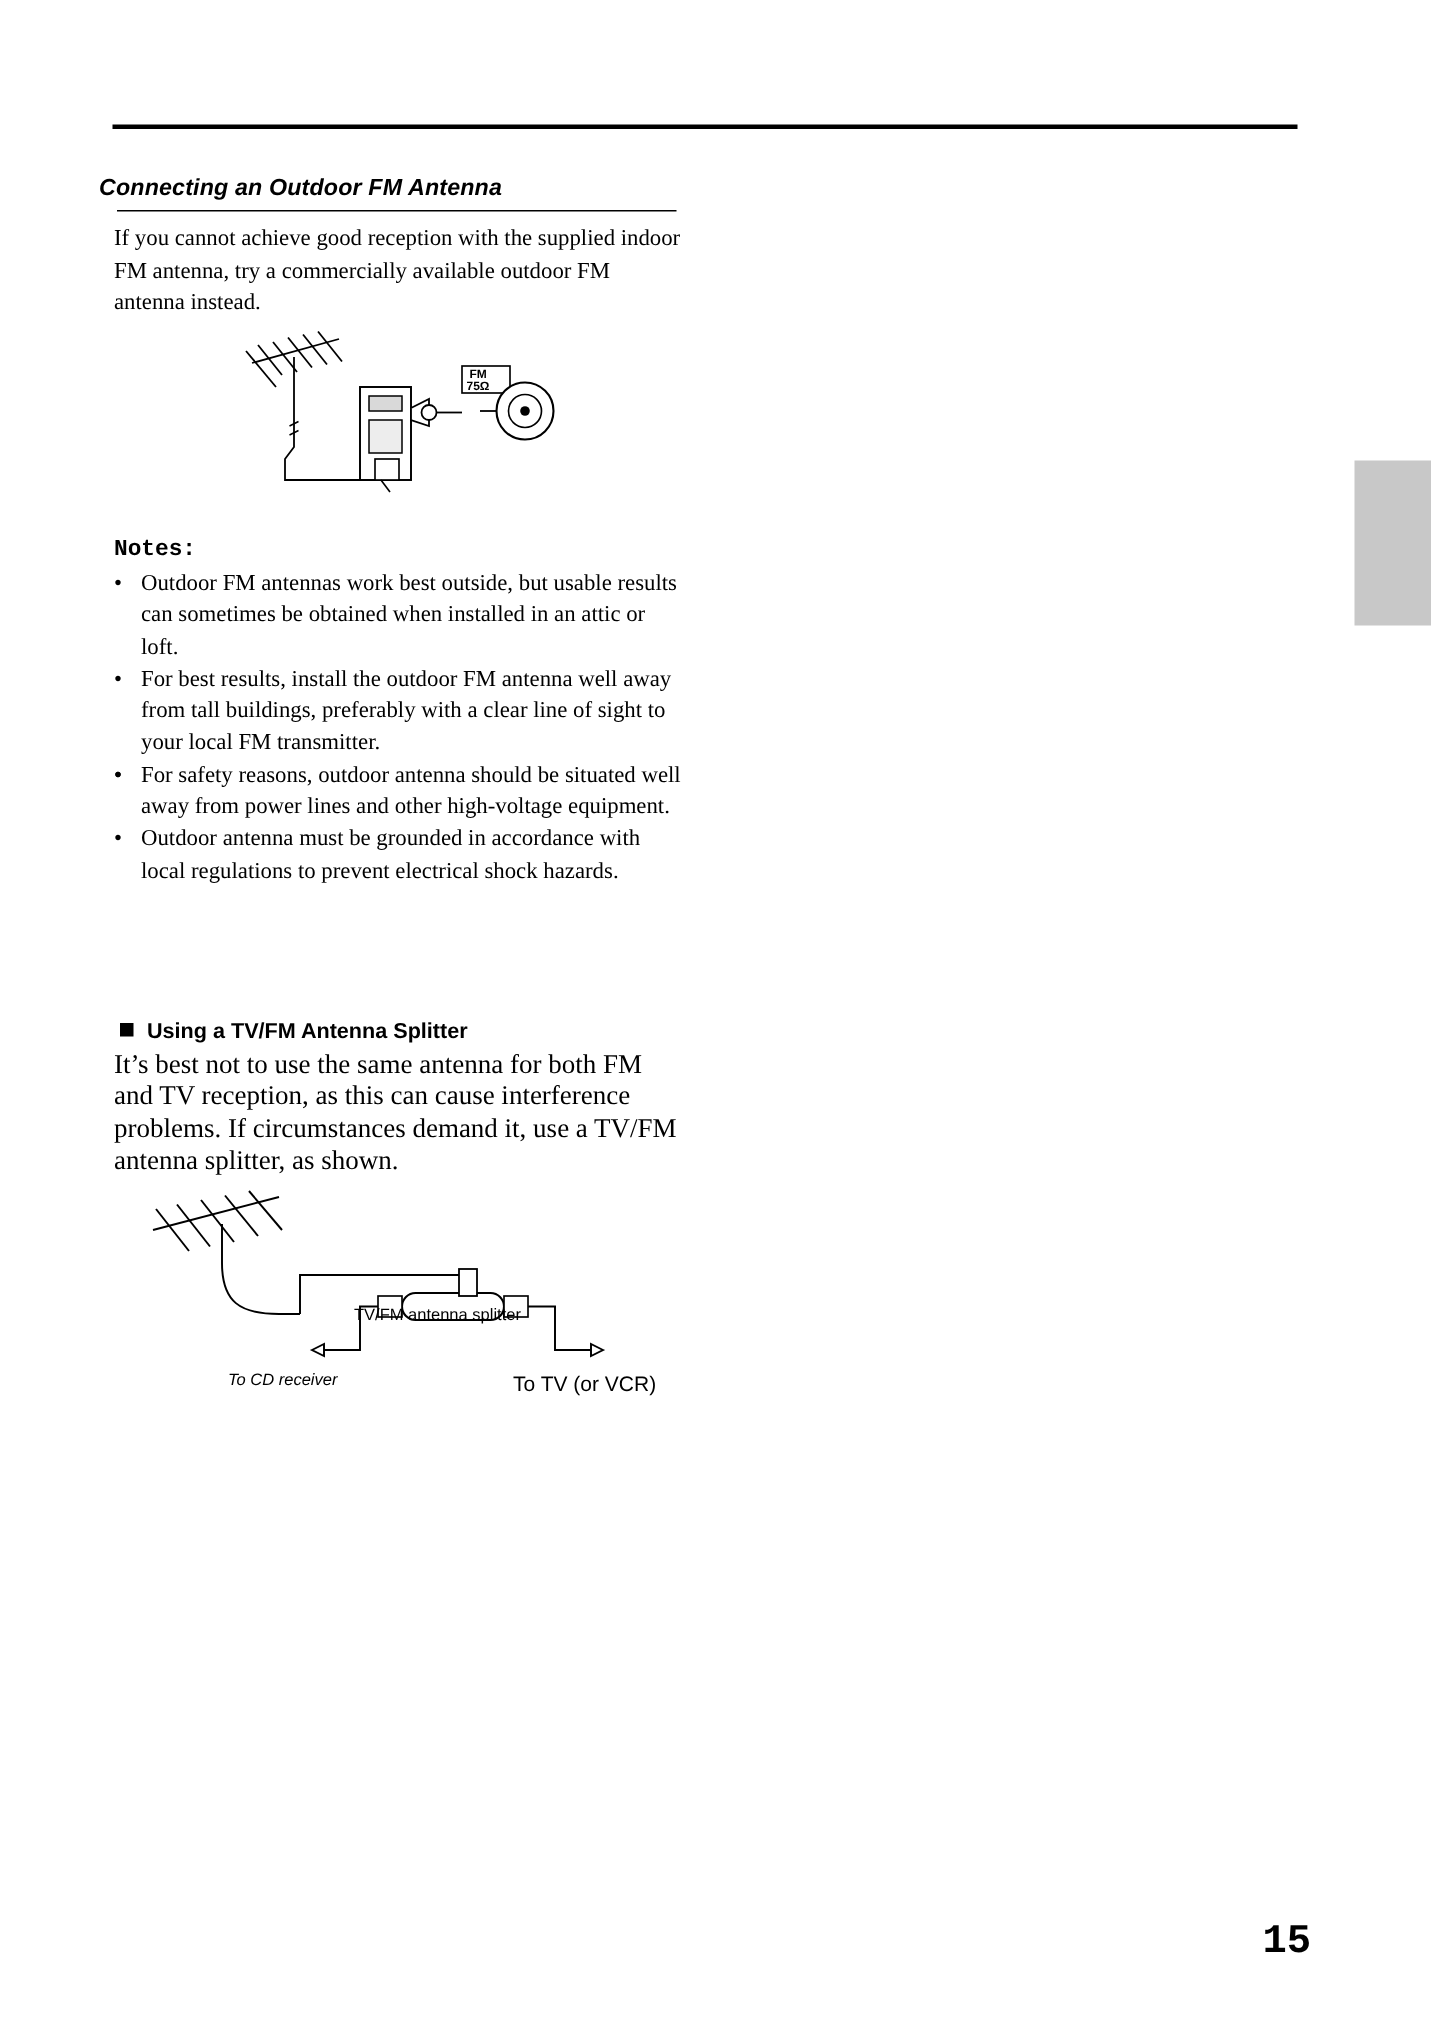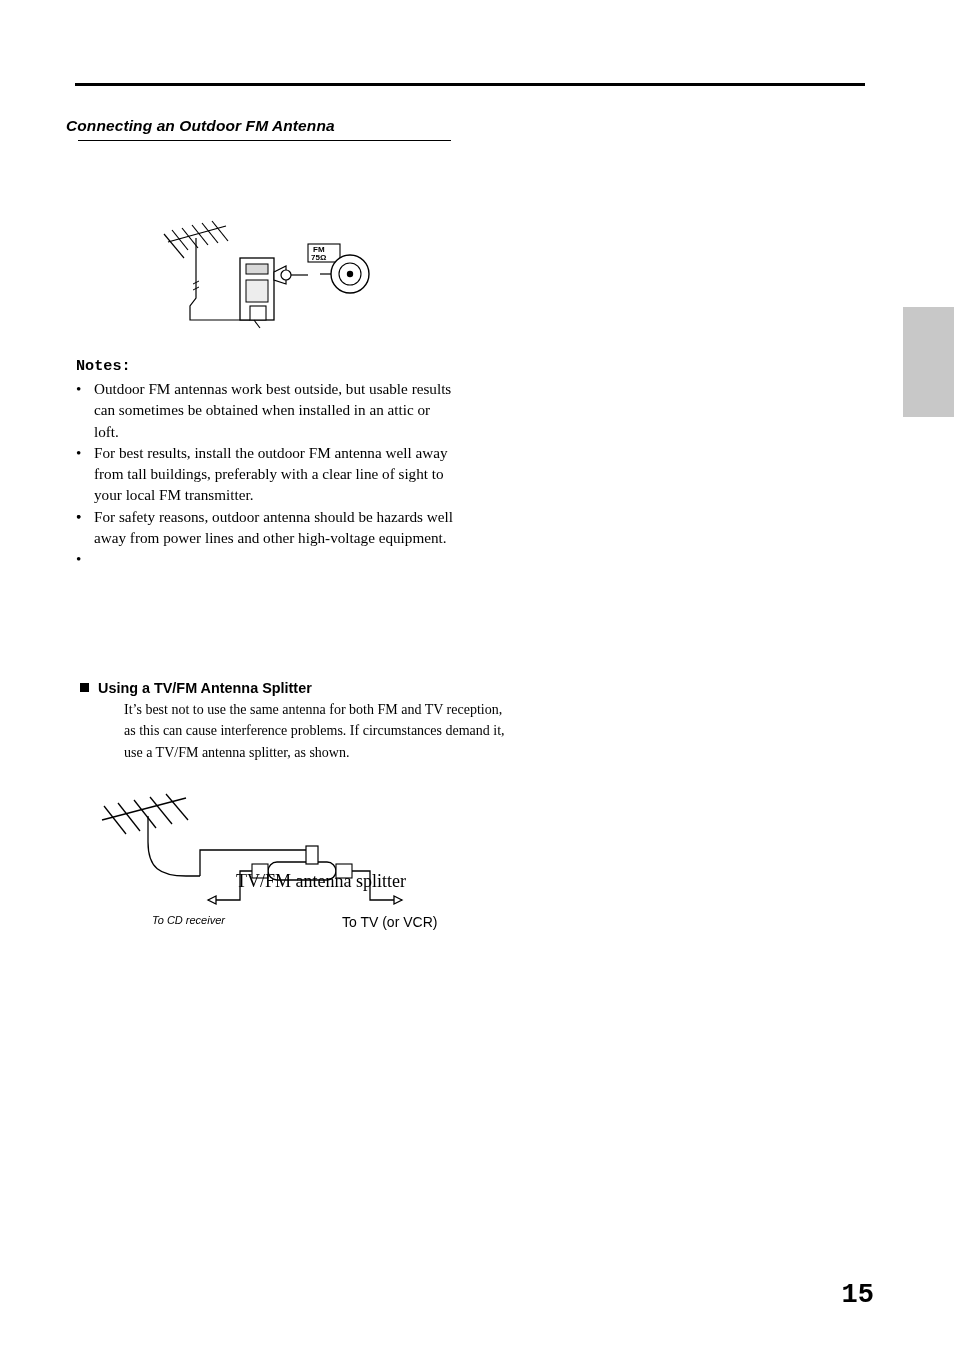--- a/index.html
+++ b/index.html
@@ -125,39 +125,38 @@
     height: 9px;
     background: #000;
     margin-right: 9px;
     vertical-align: 1px;
   }
   .sub-body {
     position: absolute;
     left: 76px;
     top: 699px;
     width: 382px;
-    font-size: 14px;
+    font-size: 18px;
     line-height: 21.3px;
-    margin-left: 48px;
   }
 
   
   .fig2 {
     position: absolute;
     left: 90px;
     top: 790px;
     width: 370px;
     height: 150px;
   }
   .fig2-label-splitter {
     position: absolute;
     left: 236px;
     top: 871px;
-    font-family: Liberation Serif, serif;
-    font-size: 18px;
+    font-family: Liberation Sans, sans-serif;
+    font-size: 11px;
   }
   .fig2-label-cd {
     position: absolute;
     left: 152px;
     top: 914px;
     font-family: "Liberation Sans", sans-serif;
     font-size: 11px;
     font-style: italic;
   }
   .fig2-label-tv {
@@ -191,20 +190,21 @@
 </head>
 <body>
 
 <div class="page">
 
   <div class="header-rule"></div>
 
   <div class="section-title">Connecting an Outdoor FM Antenna</div>
   <div class="section-rule"></div>
 
+  <div class="intro">If you cannot achieve good reception with the supplied indoor FM antenna, try a commercially available outdoor FM antenna instead.</div>
 
   <div class="fig1">
     <svg width="240" height="120" viewBox="0 0 240 120">
       <g stroke="#000" stroke-width="1.2" fill="none">
 
         <line x1="18" y1="22" x2="76" y2="6"></line>
 
         <line x1="22" y1="10" x2="38" y2="30"></line>
         <line x1="32" y1="8" x2="48" y2="28"></line>
         <line x1="42" y1="5" x2="58" y2="25"></line>
@@ -250,24 +250,25 @@
     </div>
     <div class="note-item">
       <span class="bullet">•</span>
       <span>For best results, install the outdoor FM antenna well away from tall buildings, preferably with a clear line of sight to your local FM transmitter.</span>
     </div>
     <div class="note-item">
       <span class="bullet">•</span>
     </div>
     <div class="note-item">
       <span class="bullet">•</span>
-      <span>For safety reasons, outdoor antenna should be hazards well away from power lines and other high-voltage equipment.</span>
-    </div>
-    <div class="note-item">
-      <span class="bullet">•</span>
+      <span>For safety reasons, outdoor antenna should be situated well away from power lines and other high-voltage equipment.</span>
+    </div>
+    <div class="note-item">
+      <span class="bullet">•</span>
+      <span>Outdoor antenna must be grounded in accordance with local regulations to prevent electrical shock hazards.</span>
     </div>
   </div>
 
   <div class="sub-head">
     <span class="sq"></span><span>Using a TV/FM Antenna Splitter</span>
   </div>
   <div class="sub-body">It’s best not to use the same antenna for both FM and TV reception, as this can cause interference problems. If circumstances demand it, use a TV/FM antenna splitter, as shown.</div>
 
   <div class="fig2">
     <svg width="370" height="150" viewBox="0 0 370 150">

